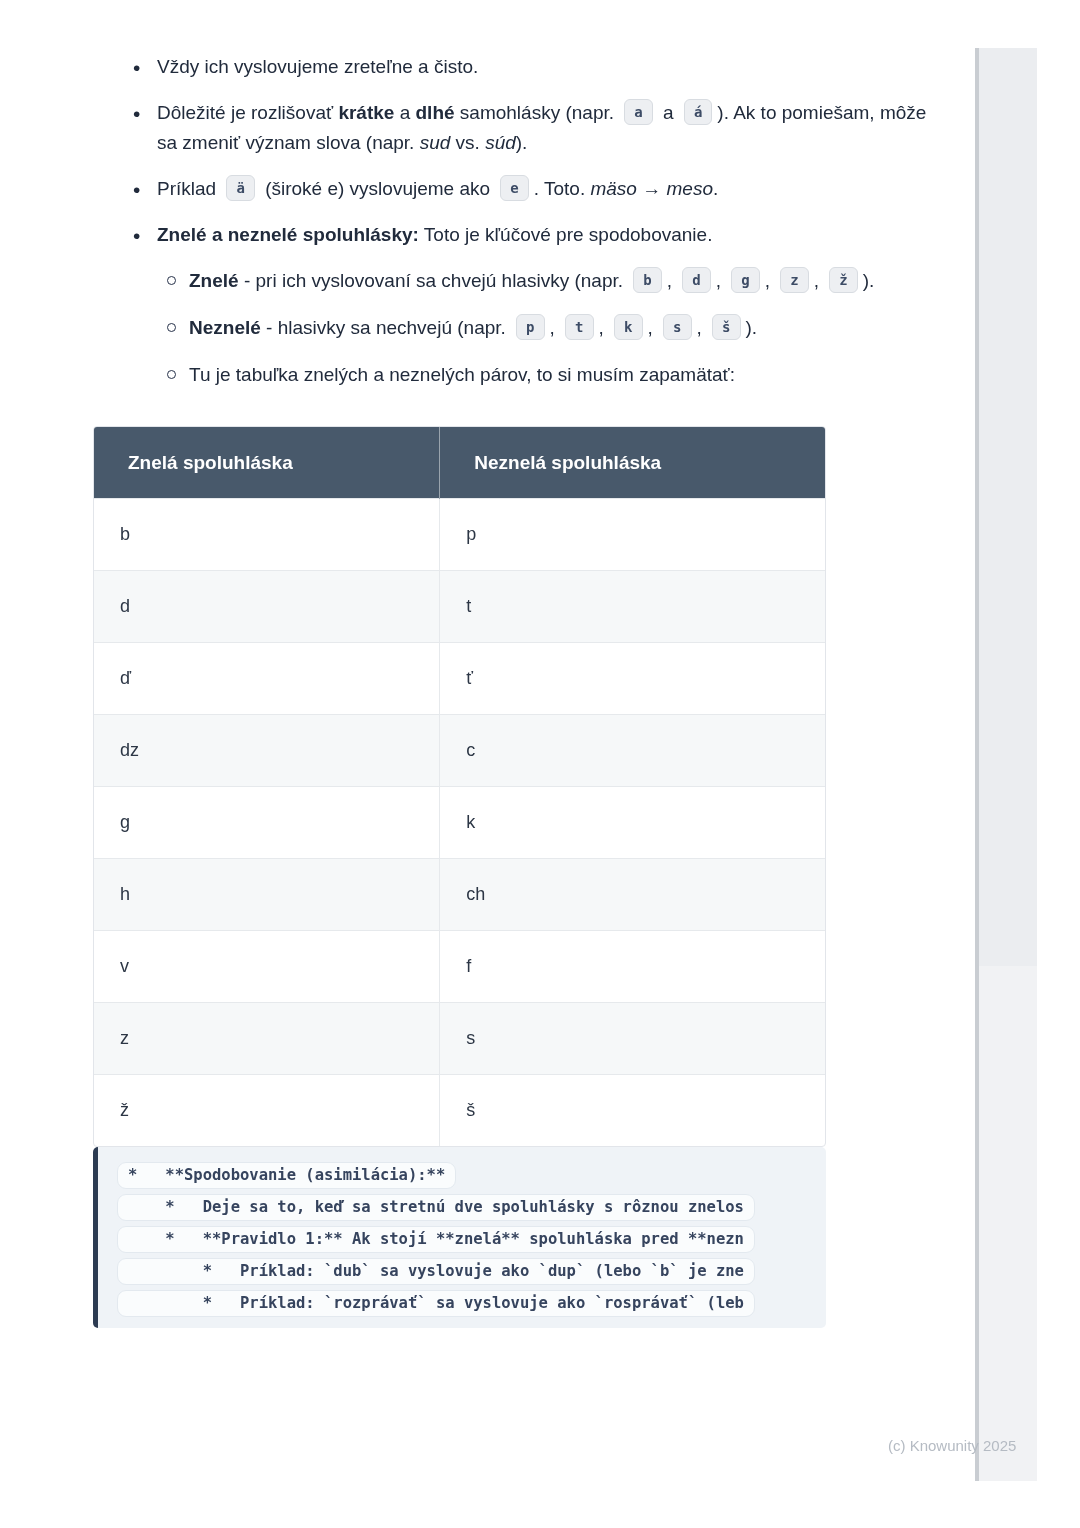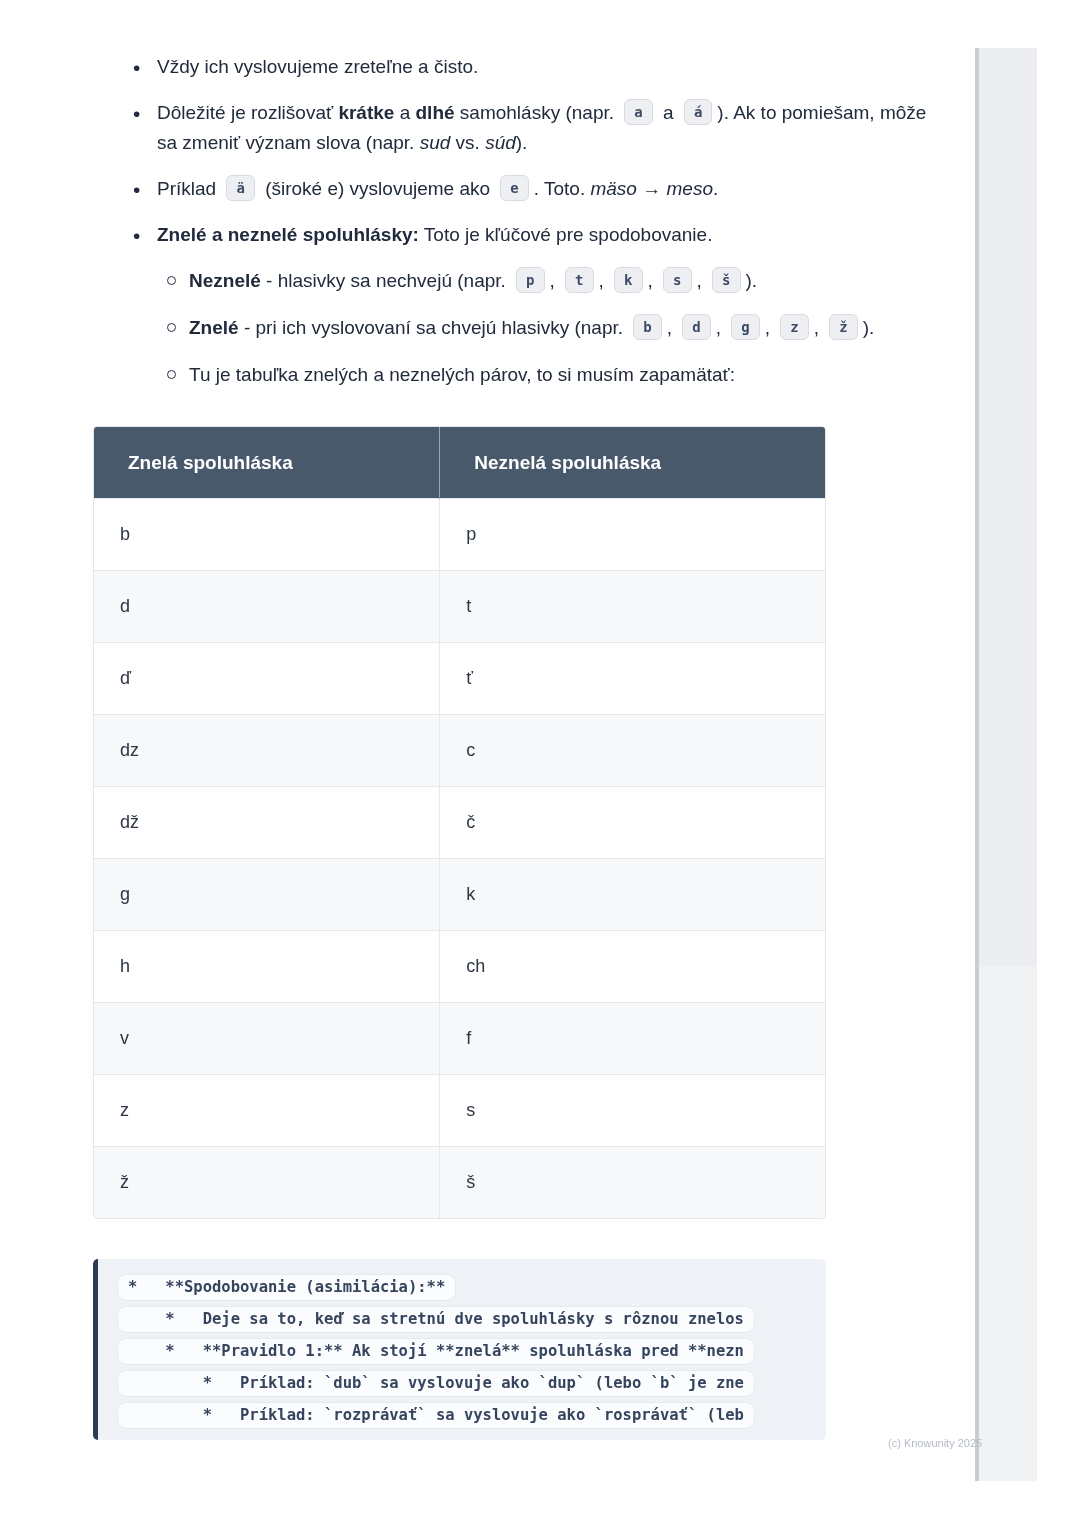--- a/index.html
+++ b/index.html
@@ -86,21 +86,20 @@
     padding: 0 26px;
     font-size: 18px;
     color: #2c3645;
     vertical-align: middle;
     border-top: 1px solid #e6e9ec;
   }
   td + td { border-left: 1px solid #e6e9ec; }
   tbody tr:nth-child(even) { background: #f6f8f9; }
 
   .codeblock {
-    margin-top: 40px;
     width: 733px;
     box-sizing: border-box;
     background: #eff3f7;
     border-left: 5px solid #2c3b52;
     border-radius: 5px;
     padding: 15px 0 11px 19px;
     overflow: hidden;
   }
   .codeline {
     display: block;
@@ -125,21 +124,21 @@
     background: #f1f2f4;
     border-left: 4px solid #c9cdd2;
     box-sizing: border-box;
     z-index: 1;
   }
   .scroll-thumb { width: 100%; height: 918px; background: #ebedf0; }
 
   .watermark {
     position: absolute;
     left: 888px; top: 1437px;
-    font-size: 11px;
+    font-size: 15px;
     color: #b5bbc3;
     z-index: 2;
     white-space: nowrap;
   }
 </style>
 </head>
 <body>
 
 <div class="content">
 
@@ -148,22 +147,22 @@
       <li><span class="marker"></span><span class="li-text"><span>Dôležité je rozlišovať </span><span class="b">krátke</span><span> a </span><span class="b">dlhé</span><span> samohlásky (napr. </span><span class="chip">a</span><span> a </span><span class="chip">á</span><span>). Ak to pomiešam, môže sa zmeniť význam slova (napr. </span><span class="i">sud</span><span> vs. </span><span class="i">súd</span><span>).</span></span></li>
       <li><span class="marker"></span><span class="li-text"><span>Príklad </span><span class="chip">ä</span><span> (široké e) vyslovujeme ako </span><span class="chip">e</span><span>. Toto. </span><span class="i">mäso</span><span> → </span><span class="i">meso</span><span>.</span></span></li>
     </ul>
 
 
   <ul class="blist">
       <li><span class="marker"></span><span class="li-text"><span class="b">Znelé a neznelé spoluhlásky:</span><span> Toto je kľúčové pre spodobovanie.</span></span></li>
     </ul>
 
   <ul class="clist">
+      <li><span class="marker"></span><span class="li-text"><span class="b">Znelé</span><span> - pri ich vyslovovaní sa chvejú hlasivky (napr. </span><span class="chip">b</span><span>, </span><span class="chip">d</span><span>, </span><span class="chip">g</span><span>, </span><span class="chip">z</span><span>, </span><span class="chip">ž</span><span>).</span></span></li>
       <li><span class="marker"></span><span class="li-text"><span class="b">Neznelé</span><span> - hlasivky sa nechvejú (napr. </span><span class="chip">p</span><span>, </span><span class="chip">t</span><span>, </span><span class="chip">k</span><span>, </span><span class="chip">s</span><span>, </span><span class="chip">š</span><span>).</span></span></li>
-      <li><span class="marker"></span><span class="li-text"><span class="b">Znelé</span><span> - pri ich vyslovovaní sa chvejú hlasivky (napr. </span><span class="chip">b</span><span>, </span><span class="chip">d</span><span>, </span><span class="chip">g</span><span>, </span><span class="chip">z</span><span>, </span><span class="chip">ž</span><span>).</span></span></li>
       <li><span class="marker"></span><span class="li-text"><span>Tu je tabuľka znelých a neznelých párov, to si musím zapamätať:</span></span></li>
     </ul>
 
   <div class="tablewrap">
     <table>
       <thead>
           <tr>
             <th>Znelá spoluhláska</th>
             <th>Neznelá spoluhláska</th>
           </tr>
@@ -179,24 +178,20 @@
           </tr>
           <tr>
             <td>ď</td>
             <td>ť</td>
           </tr>
           <tr>
             <td>dz</td>
             <td>c</td>
           </tr>
           <tr>
-            <td>dž</td>
-            <td>č</td>
-          </tr>
-          <tr>
             <td>g</td>
             <td>k</td>
           </tr>
           <tr>
             <td>h</td>
             <td>ch</td>
           </tr>
           <tr>
             <td>v</td>
             <td>f</td>

